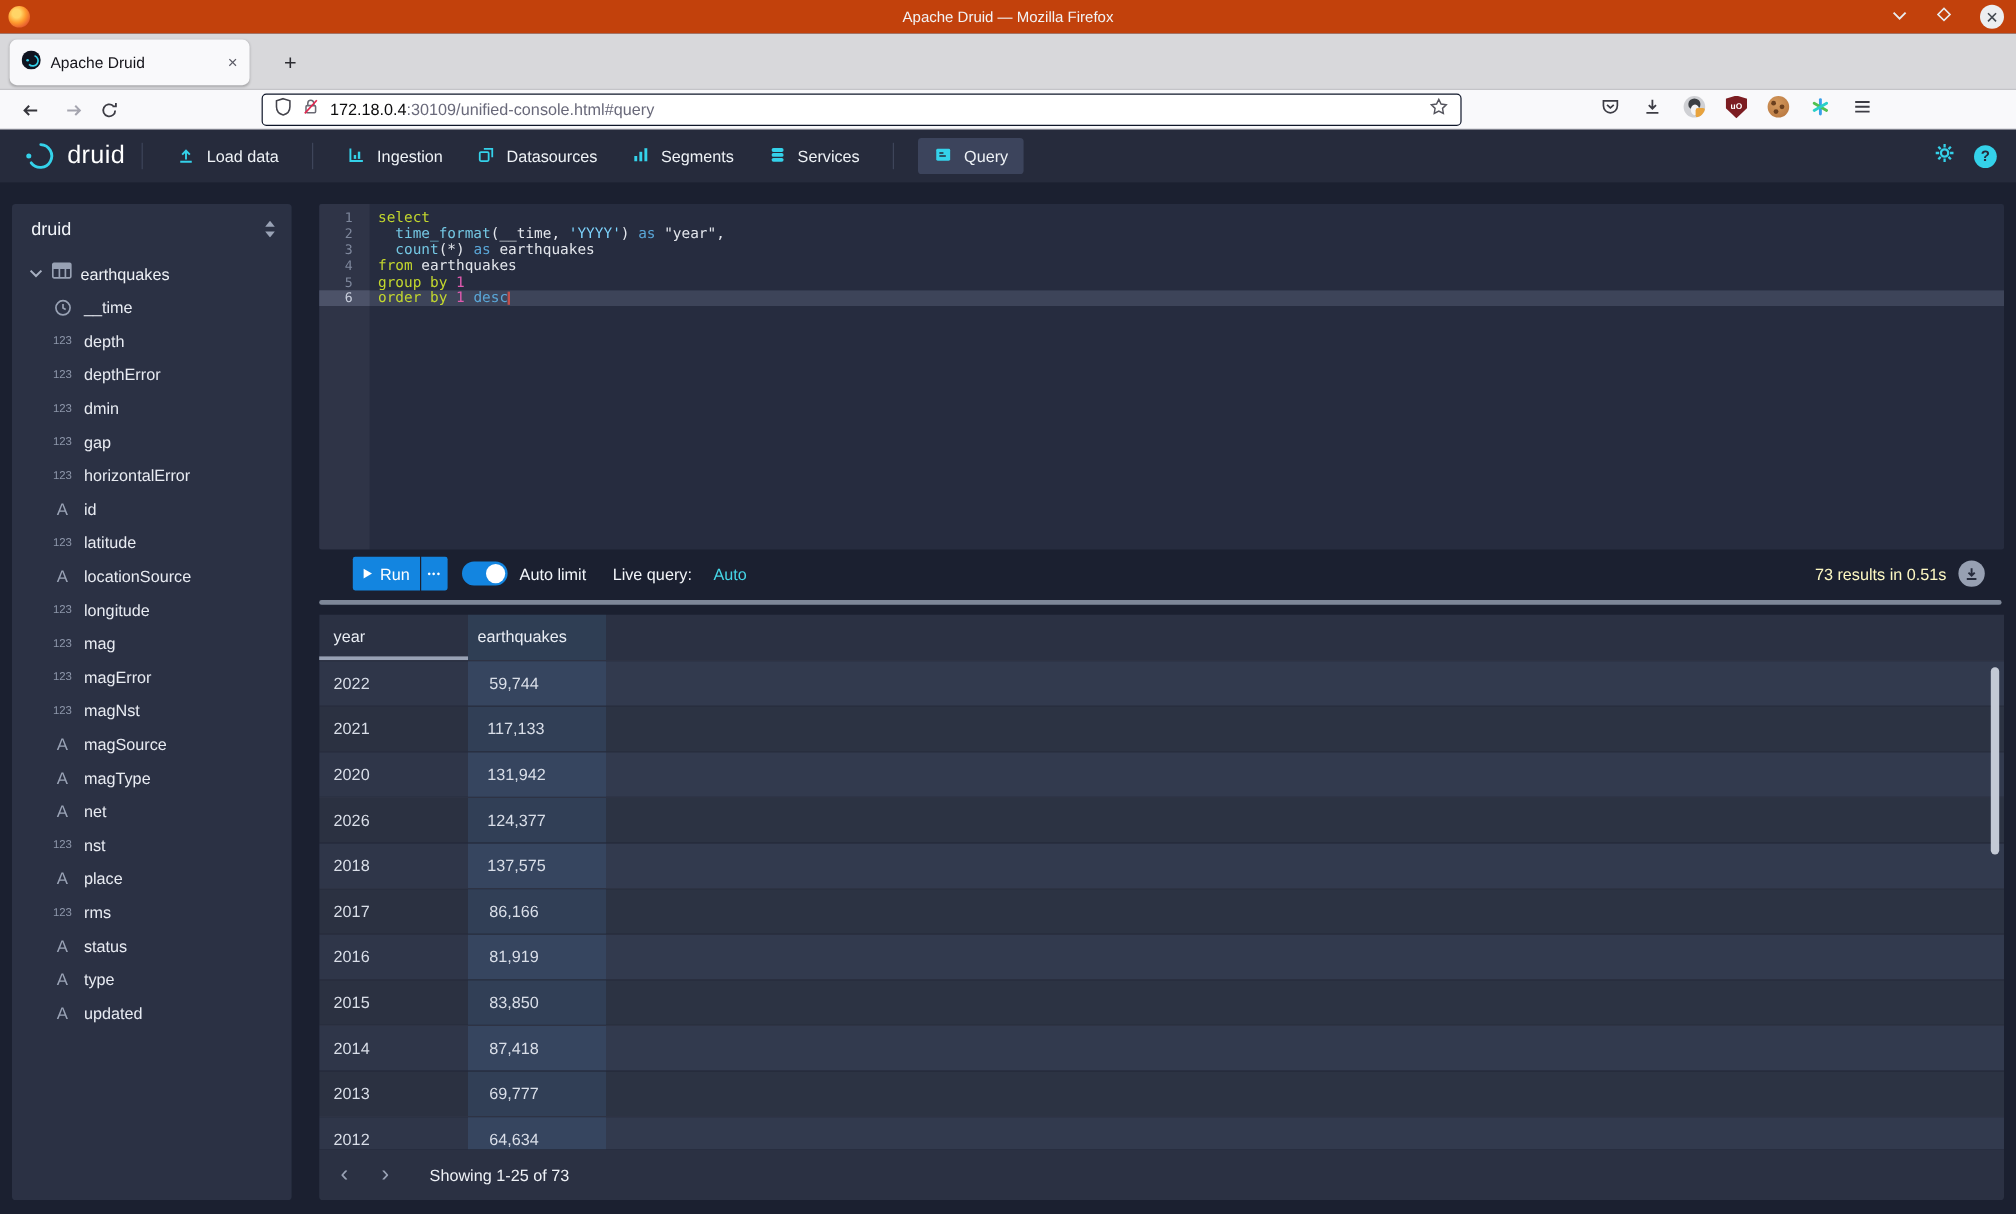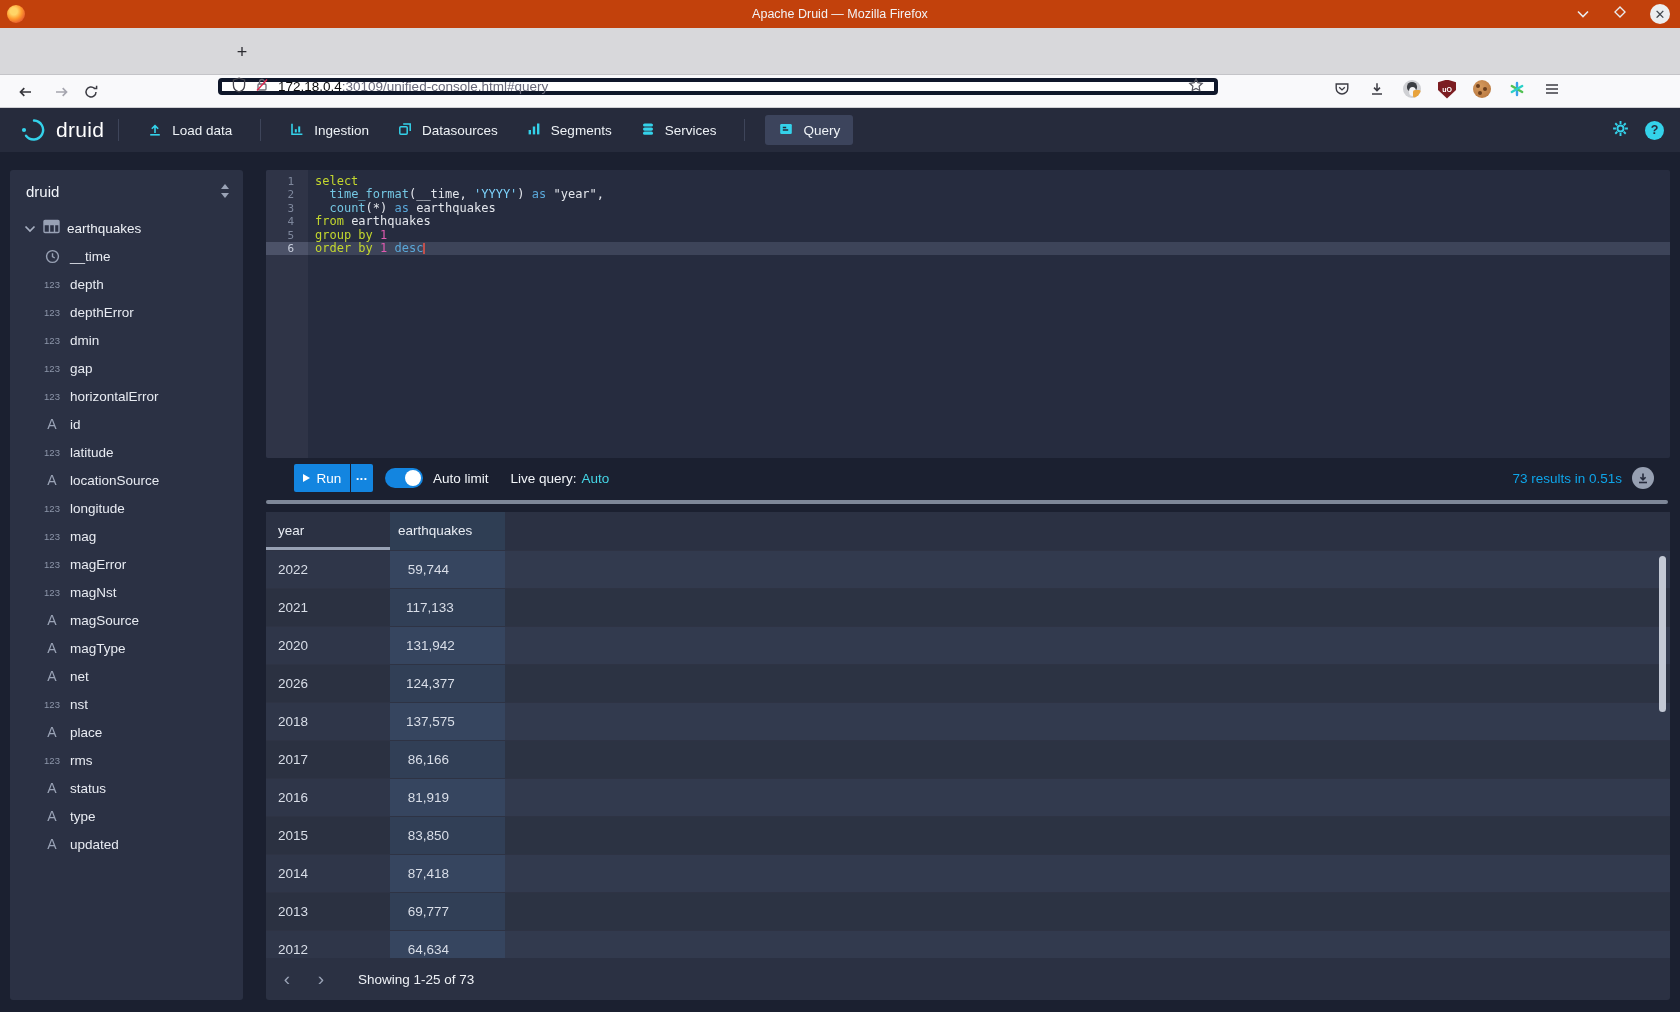--- a/index.html
+++ b/index.html
@@ -25,22 +25,22 @@
     padding:0 10px; gap:8px; }
   .tab-title { flex:1; font-size:13px; color:#15141a; white-space:nowrap; overflow:hidden; }
   .tab-close { color:#5b5b66; font-size:14px; }
   .newtab { position:absolute; left:228px; top:10px; width:28px; height:28px; border-radius:4px;
     display:flex; align-items:center; justify-content:center; font-size:18px; color:#2b2b31; }
 
   
   .toolbar { position:absolute; left:0; top:75px; width:1680px; height:33px; background:#f9f9fb;
     border-bottom:1px solid #d0d0d4; }
   .nav-arrow { position:absolute; top:4px; width:26px; height:26px; display:flex; align-items:center; justify-content:center; }
-  .urlbar { position:absolute; left:218px; top:3px; width:1000px; height:17px; background:#ffffff;
-    border:4px solid #0f172a; border-radius:4px; display:flex; align-items:center; padding:0 10px; gap:8px; }
+  .urlbar { position:absolute; left:218px; top:3px; width:1000px; height:27px; background:#ffffff;
+    border:1px solid #0f172a; border-radius:4px; display:flex; align-items:center; padding:0 10px; gap:8px; }
   .url-text { flex:1; font-size:13.5px; white-space:nowrap; overflow:hidden; }
   .url-host { color:#0c0c0d; }
   .url-rest { color:#69697a; }
   .tb-icons { position:absolute; right:118px; top:4px; display:flex; gap:15px; align-items:center; }
   .tb-ic { width:20px; height:20px; display:flex; align-items:center; justify-content:center; }
   .ext-circle { width:18px; height:18px; border-radius:50%; background:#cfd0d4; position:relative; overflow:hidden; }
   .ext-circle .head { position:absolute; left:4px; top:2px; width:10px; height:9px; border-radius:50% 50% 40% 40%; background:#3c3f44; }
   .ext-circle .belly { position:absolute; left:5.5px; top:7px; width:7px; height:9px; border-radius:50%; background:#f4f4f6; }
   .ext-circle .badge { position:absolute; right:0; bottom:0; width:8px; height:8px; border-radius:2px; background:#e8a33d; }
   .ublock { width:18px; height:19px; background:#7c1d22;
@@ -93,23 +93,23 @@
   .runbar { position:absolute; left:266px; top:464px; width:1404px; height:28px; display:flex; align-items:center; }
   .run-btn { width:56px; height:28px; background:#1385e0; border-radius:2px 0 0 2px; display:flex;
     align-items:center; justify-content:center; gap:7px; color:#fff; font-size:13.5px;margin-left:28px; }
   .play-tri { width:0; height:0; border-left:7px solid #fff; border-top:4.5px solid transparent; border-bottom:4.5px solid transparent; }
   .more-btn { width:22px; height:28px; background:#1385e0; border-radius:0 2px 2px 0; margin-left:1px;
     color:#fff; font-size:8px; letter-spacing:1px; display:flex; align-items:center; justify-content:center; }
   .toggle { width:38px; height:20px; border-radius:10px; background:#1385e0; position:relative; margin-left:12px; }
   .toggle .knob { position:absolute; right:2px; top:2px; width:16px; height:16px; border-radius:50%; background:#fff; }
   .runbar-label { color:#f2f5f9; font-size:13.5px; margin-left:10px; }
   .live-label { margin-left:22px; }
-  .live-value { color:#45d6e6; font-size:13.5px; margin-left:5px; }
+  .live-value { color:#45d6e6; font-size:13.5px; margin-left:18px; }
   .run-right { position:absolute; right:16px; top:0; height:28px; display:flex; align-items:center; gap:10px; }
-  .result-summary { color:#0ea5e9; font-size:13.5px; }
+  .result-summary { color:#fef9c3; font-size:13.5px; }
   .dl-circle { width:22px; height:22px; border-radius:50%; background:#97a0b2; display:flex; align-items:center; justify-content:center; }
 
   
   .h-scroll { position:absolute; left:266px; top:500px; width:1402px; height:4px; background:#7e8798; border-radius:2px; }
   .v-scroll { position:absolute; left:1659px; top:556px; width:7px; height:156px; background:#c3c9d5; border-radius:3.5px; }
 
   
   .results { position:absolute; left:266px; top:512px; width:1404px; height:446px; overflow:hidden; }
   .t-head { display:flex; height:38px; }
   .th { font-size:13.5px; color:#e9edf4; line-height:37px; position:relative; }
@@ -149,20 +149,29 @@
             <path d="M2 2.5l5 5 5-5" fill="none" stroke="#e9ebee" stroke-width="1.6"></path>
           </svg></span>
       <span><svg width="16" height="16" viewBox="0 0 18 18">
             <rect x="5" y="5" width="8" height="8" transform="rotate(45 9 9)" fill="none" stroke="#e9ebee" stroke-width="1.5"></rect>
           </svg></span>
       <span class="close-btn">✕</span>
     </div>
   </div>
 
   <div class="tabbar">
+    <div class="tab">
+      <span><svg width="16" height="16" viewBox="0 0 16 16">
+            <circle cx="8" cy="8" r="8" fill="#0f1420"></circle>
+            <path d="M10.8 4.4a4.4 4.4 0 1 1-4.6 7.2" fill="none" stroke="#34d2ea" stroke-width="1.4"></path>
+            <circle cx="5" cy="8.2" r="1.1" fill="#34d2ea"></circle>
+          </svg></span>
+      <span class="tab-title">Apache Druid</span>
+      <span class="tab-close">×</span>
+    </div>
     <div class="newtab">+</div>
   </div>
 
   <div class="toolbar">
     <span class="nav-arrow" style="left:12px">
         <svg width="17" height="16" viewBox="0 0 16 16">
           <path d="M13.5 8H3M6.8 4.2L3 8l3.8 3.8" fill="none" stroke="#35353b" stroke-width="1.7"></path>
         </svg>
       </span>
     <span class="nav-arrow" style="left:48px">

